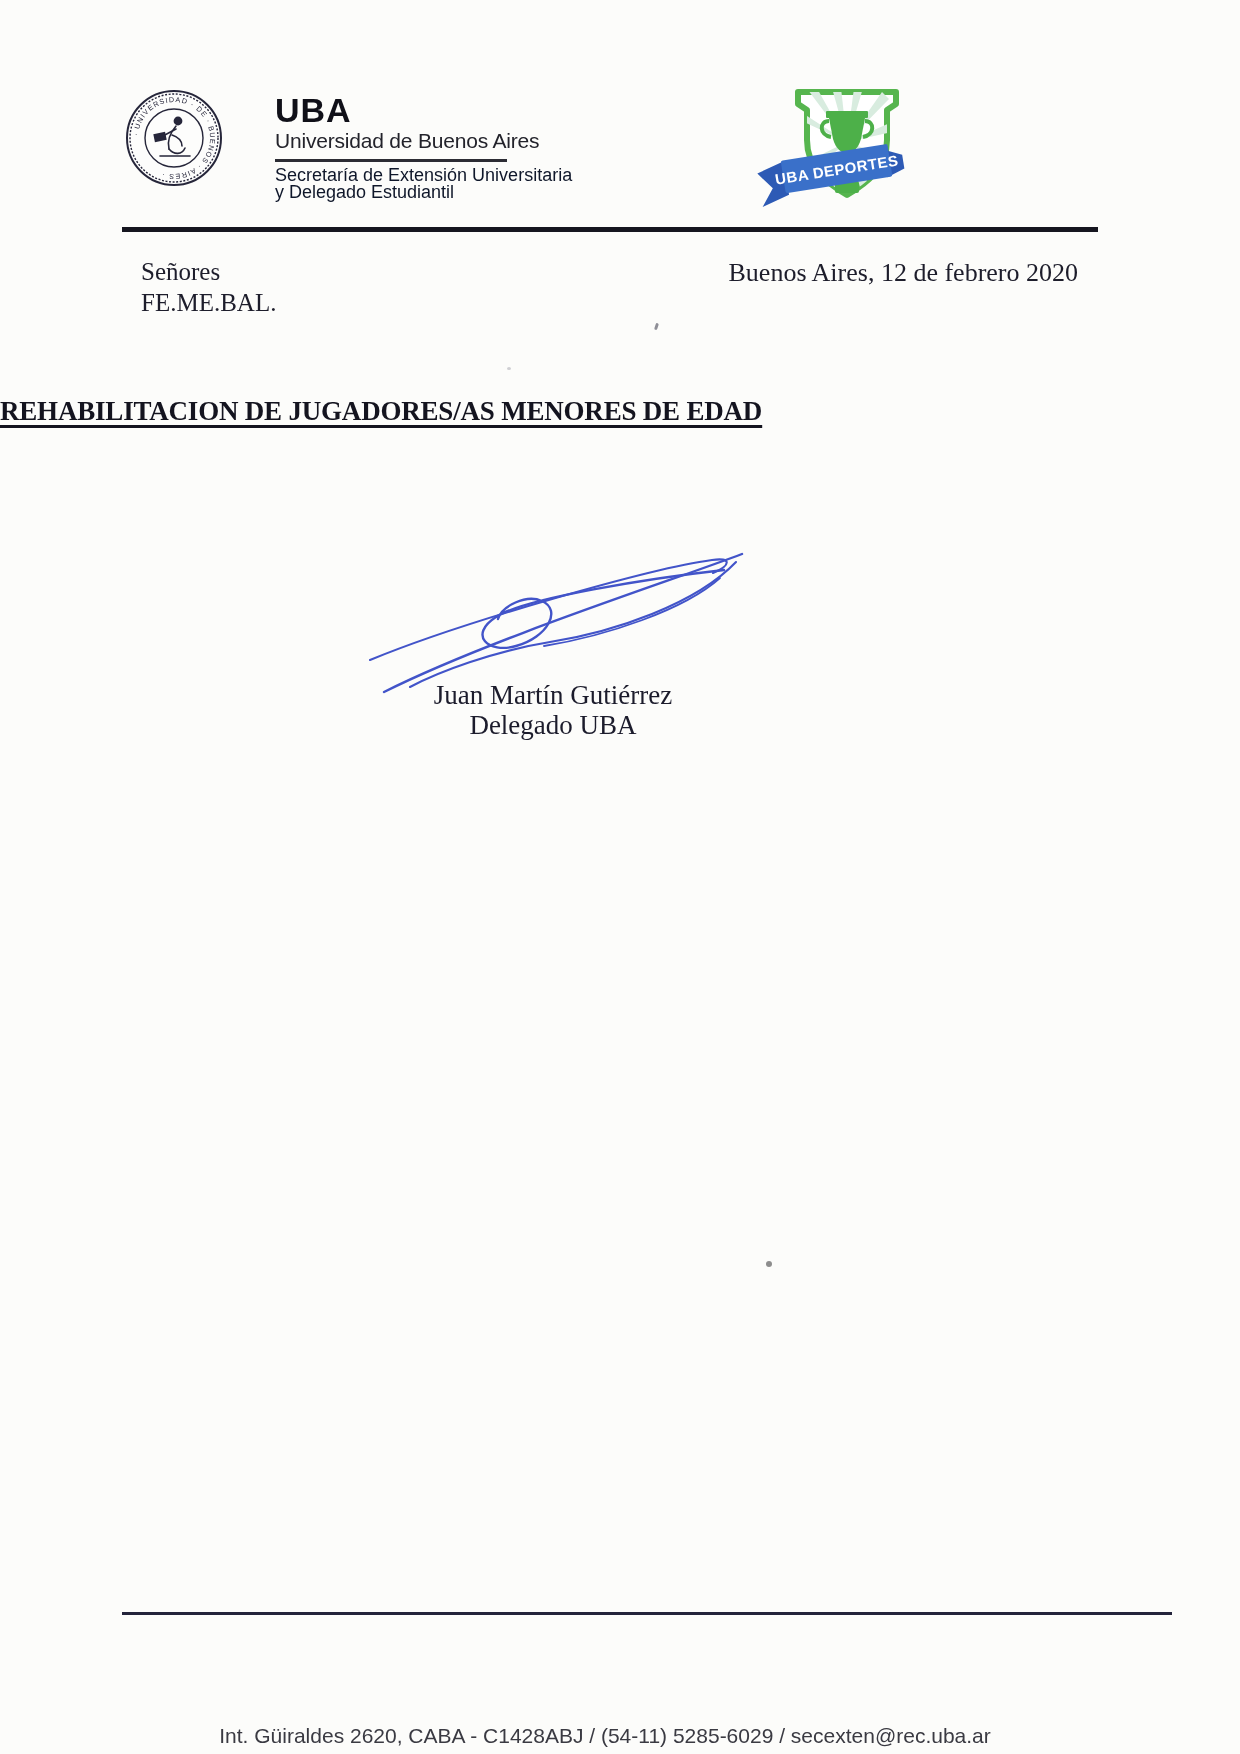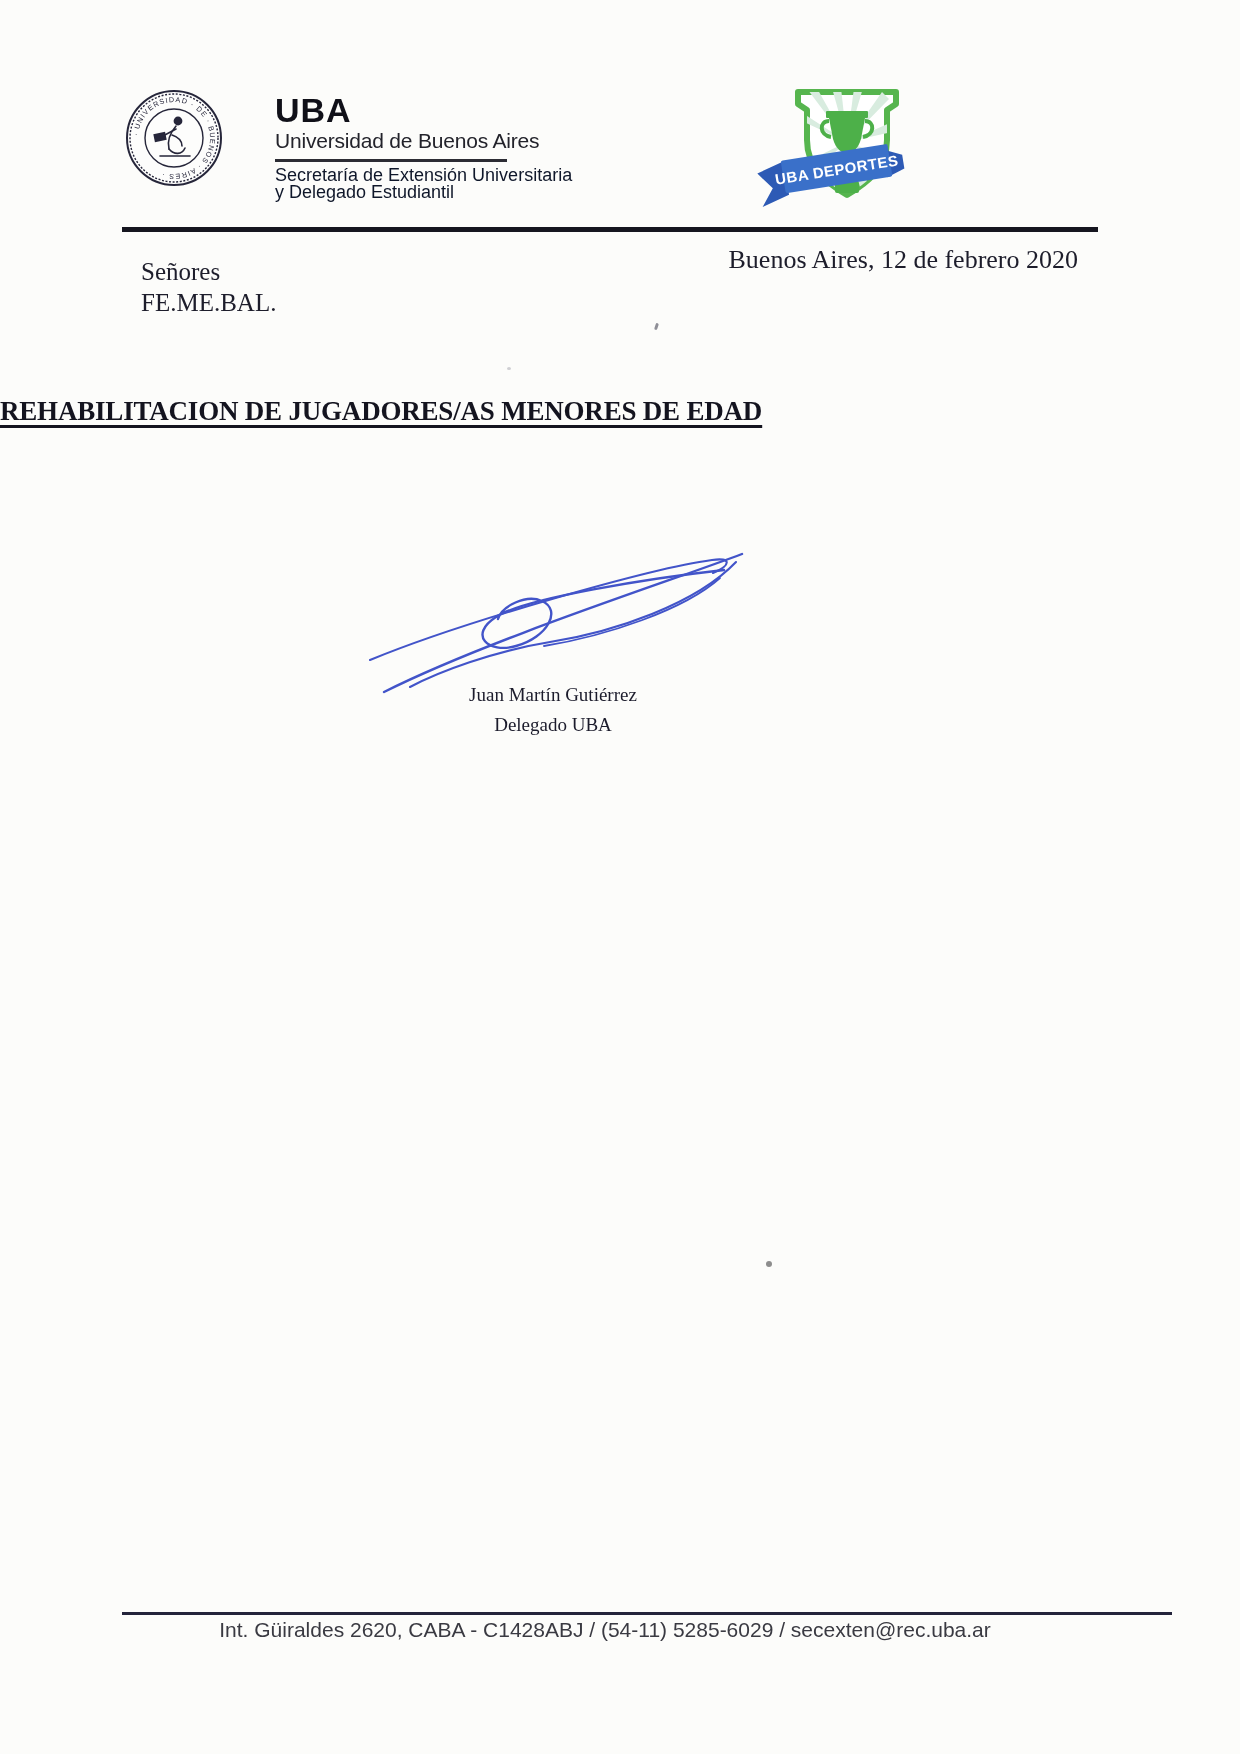--- a/index.html
+++ b/index.html
@@ -22,41 +22,41 @@
   .brand-university { font-size: 21px; color: #23232b; line-height: 25px; letter-spacing: -0.2px; }
   .brand-divider { width: 232px; height: 3px; background: #2c2c34; margin: 6px 0 5px 0; }
   .brand-secretariat { font-size: 18px; color: #0f172a; line-height: 17px; }
   .shield-svg { position: absolute; left: 756px; top: 84px; width: 152px; height: 124px; }
 
   .rule { position: absolute; background: #16161f; }
   .rule-top { left: 122px; top: 227px; width: 976px; height: 5px; }
   .rule-bottom { left: 122px; top: 1612px; width: 1050px; height: 3px; background: #23233a; }
 
   
-  .date-line { position: absolute; top: 245px; right: 162px; font-size: 26px; }
+  .date-line { position: absolute; top: 258px; right: 162px; font-size: 26px; }
   .recipient { position: absolute; left: 141px; top: 256px; font-size: 25px; line-height: 31px; }
   .letter-title {
     position: absolute; left: 0; top: 396px; width: 100%;
     text-align: left; font-size: 27px; font-weight: bold;
     letter-spacing: -0.2px; color: #14141f;
   }
   .letter-title span { text-decoration: underline; text-underline-offset: 5px; text-decoration-thickness: 2.5px; }
   .body-par {
     position: absolute; left: 128px; top: 462px; width: 952px;
     font-size: 25px; line-height: 35.5px; text-align: justify; color: #1c1c2c;
   }
   .signature-svg { position: absolute; left: 352px; top: 534px; width: 408px; height: 160px; }
   .sig-block {
     position: absolute; left: 353px; top: 680px; width: 400px;
-    text-align: center; font-size: 19px; line-height: 30px; color: #1c1c2c;
+    text-align: center; font-size: 27px; line-height: 30px; color: #1c1c2c;
   }
 
   
   .footer-line {
-    position: absolute; left: 55px; top: 1618px; width: 1100px;
+    position: absolute; left: 55px; top: 1724px; width: 1100px;
     text-align: center; font-family: "Liberation Sans", sans-serif;
     font-size: 21px; color: #3a3a42;
   }
 
   
   .speck { position: absolute; border-radius: 50%; }
   .speck-1 { left: 655px; top: 323px; width: 3px; height: 7px; background: #8f8f97; border-radius: 2px; transform: rotate(18deg); }
   .speck-2 { left: 766px; top: 1261px; width: 6px; height: 6px; background: #8d8d8d; }
   .speck-3 { left: 507px; top: 367px; width: 4px; height: 3px; background: #cfcfd2; }
 </style>

